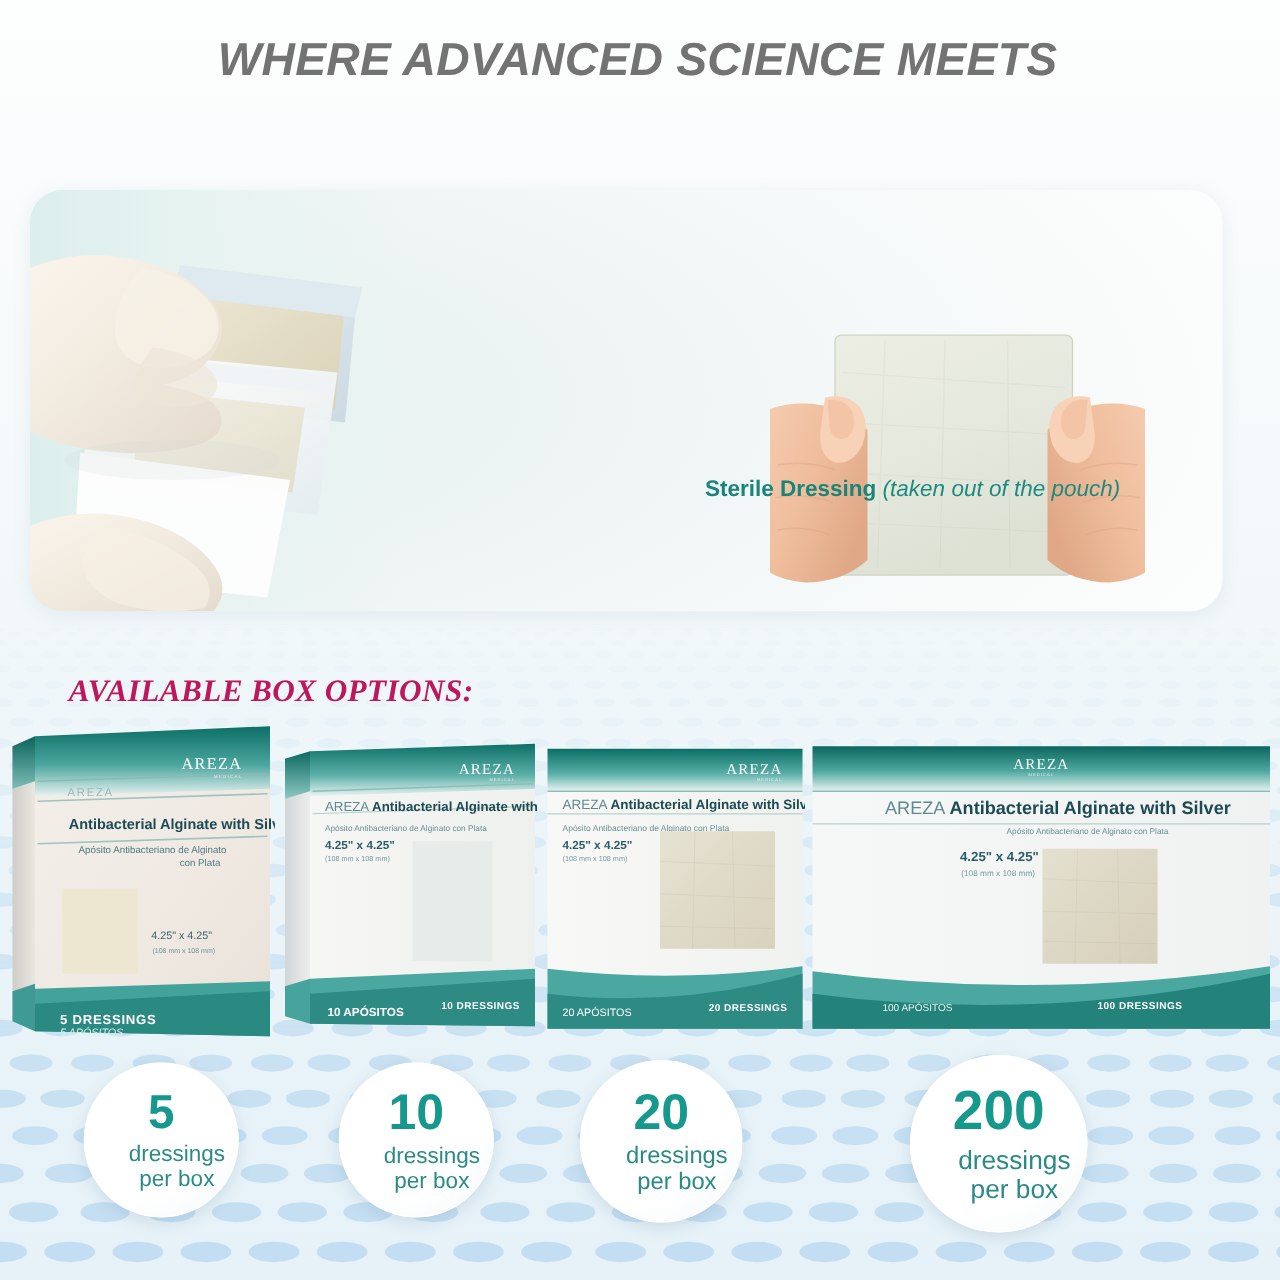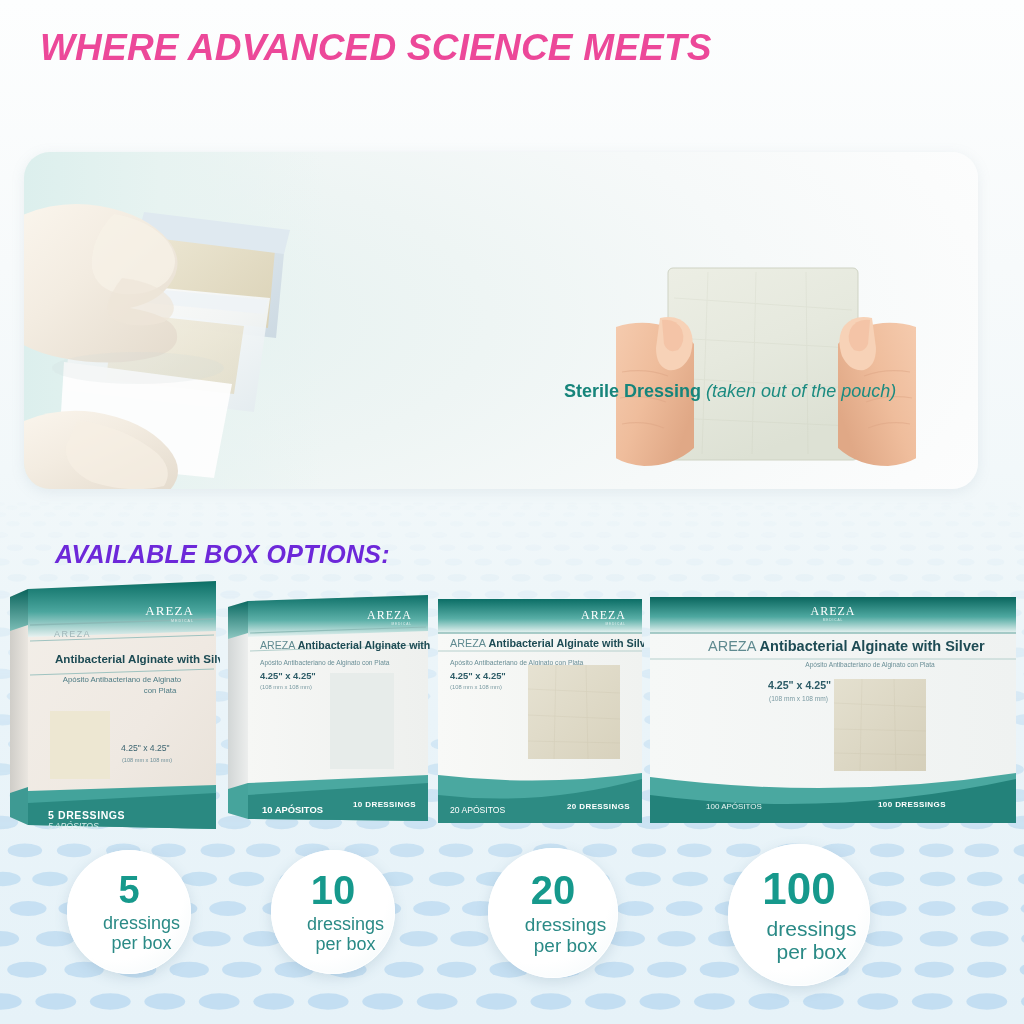--- a/index.html
+++ b/index.html
@@ -18,22 +18,22 @@
   .bg-dots{
     position:absolute;left:0;right:0;bottom:0;height:560px;
     -webkit-mask-image:linear-gradient(180deg,rgba(0,0,0,0) 0%,rgba(0,0,0,.25) 18%,rgba(0,0,0,.75) 45%,rgba(0,0,0,1) 70%);
             mask-image:linear-gradient(180deg,rgba(0,0,0,0) 0%,rgba(0,0,0,.25) 18%,rgba(0,0,0,.75) 45%,rgba(0,0,0,1) 70%);
   }
   .bg-dots svg{display:block;width:100%;height:100%;}
 
   
   .headline{
     position:absolute;top:26px;left:40px;right:44px;
-    text-align:left;
-    color:#ec4899;
+    text-align:center;
+    color:#737373;
     font-weight:bold;font-style:italic;
     font-size:37px;line-height:1.17;letter-spacing:.2px;
   }
   .headline .l{display:block;white-space:nowrap;}
 
   
   .panel{
     position:absolute;left:24px;top:152px;width:954px;height:337px;
     border-radius:26px;
     background:
@@ -58,21 +58,21 @@
     position:absolute;left:540px;top:229px;
     font-size:18px;white-space:nowrap;color:#17857b;
   }
   .sterile-label b{font-weight:bold;}
   .sterile-label i{font-style:italic;color:#1b8b80;}
 
   
   .section-title{
     position:absolute;left:55px;top:540px;
     font-size:25px;font-weight:bold;font-style:italic;letter-spacing:.3px;
-    color:#6d28d9;white-space:nowrap;
+    color:#be185d;white-space:nowrap;font-family:Liberation Serif, serif;
   }
 
   
   .boxes{position:absolute;left:0;top:575px;width:1024px;height:260px;padding-left:44px;}
   .box{position:absolute;}
   .box svg{display:block;width:100%;height:100%;}
 
   
   .badges{position:absolute;left:0;top:840px;width:1024px;height:140px;}
   .badge{
@@ -1230,30 +1230,30 @@
     </div>
 
     <div class="badge" id="badge1" style="left:271px;top:10px;width:124px;height:124px;">
       <div class="num" style="font-size:40px;">10</div>
       <div class="lab" style="font-size:18px;margin-top:5px;">
         <span>dressings</span>
         <span>per box</span>
       </div>
     </div>
 
-    <div class="badge" id="badge2" style="left:488px;top:8px;width:130px;height:130px;">
+    <div class="badge" id="badge2" style="left:464px;top:8px;width:130px;height:130px;">
       <div class="num" style="font-size:40px;">20</div>
       <div class="lab" style="font-size:19px;margin-top:5px;">
         <span>dressings</span>
         <span>per box</span>
       </div>
     </div>
 
     <div class="badge" id="badge3" style="left:728px;top:4px;width:142px;height:142px;">
-      <div class="num" style="font-size:44px;">100</div>
+      <div class="num" style="font-size:44px;">200</div>
       <div class="lab" style="font-size:21px;margin-top:6px;">
         <span>dressings</span>
         <span>per box</span>
       </div>
     </div>
   </div>
 
 </div>
 
 </body></html>

